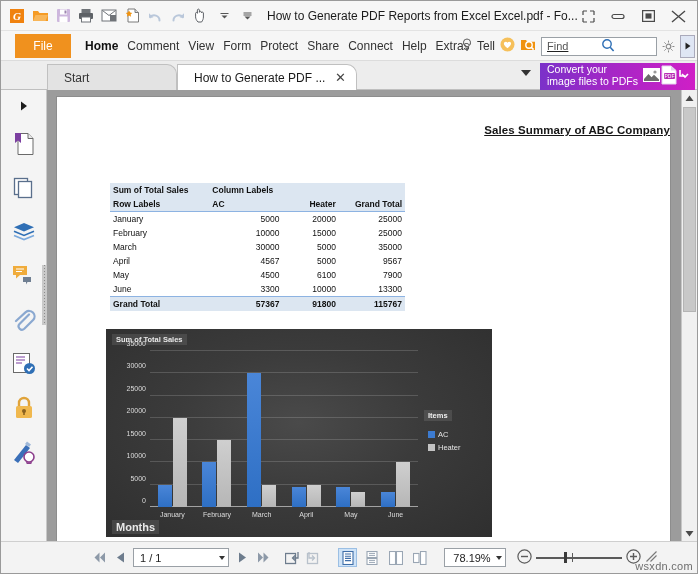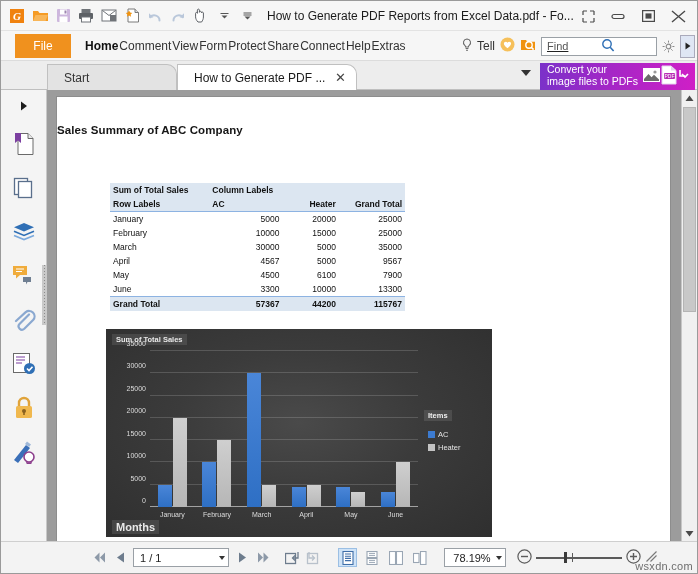--- a/index.html
+++ b/index.html
@@ -24,21 +24,21 @@
     overflow:hidden;text-overflow:ellipsis;max-width:330px;}
   .wincontrols{position:absolute;right:4px;top:0;height:30px;display:flex;align-items:center;}
   .wbtn{width:30px;height:26px;display:flex;align-items:center;justify-content:center;}
 
   
   .menubar{position:absolute;left:0;top:30px;width:100%;height:30px;
     background:#f6f6f6;border-bottom:1px solid #dcdcdc;box-sizing:border-box;
     display:flex;align-items:center;}
   .file-tab{background:#f0911e;color:#fff;font-size:12px;height:24px;min-width:56px;
     display:flex;align-items:center;justify-content:center;margin-left:14px;}
-  .menu-items{display:flex;align-items:center;gap:1px;margin-left:14px;}
+  .menu-items{display:flex;align-items:center;gap:9px;margin-left:14px;}
   .menu-item{font-size:12px;color:#333;white-space:nowrap;}
   .menu-item.active{color:#111;font-weight:bold;}
   .menu-right{position:absolute;right:2px;top:2px;height:26px;display:flex;align-items:center;gap:5px;}
   .tell{display:flex;align-items:center;gap:4px;font-size:12px;color:#333;}
   .findbox{width:116px;height:19px;border:1px solid #9aa0a6;background:#fff;
     display:flex;align-items:center;padding:0 2px 0 5px;box-sizing:border-box;text-decoration:underline;}
   .findbox span{font-size:11px;color:#555;flex:1;}
   .gear-wrap{display:flex;align-items:center;}
   .arrow-btn{width:13px;height:21px;border:1px solid #aab;background:#dfe6f4;
     display:flex;align-items:center;justify-content:center;}
@@ -78,22 +78,22 @@
   .vscroll{position:absolute;right:0;top:0;width:16px;bottom:0;background:#f0f0f0;
     border-left:1px solid #c6c6c6;box-sizing:border-box;}
   .vsb-arrow{height:16px;display:flex;align-items:center;justify-content:center;}
   .vsb-thumb{position:absolute;left:1px;right:1px;top:17px;height:205px;background:#c8c8c8;
     border:1px solid #b4b4b4;box-sizing:border-box;}
   .vsb-arrow.down{position:absolute;bottom:0;left:0;right:0;}
 
   .page{position:absolute;left:9px;top:6px;right:26px;bottom:-80px;background:#fff;
     border:1px solid #8d8d8d;box-sizing:border-box;}
 
-  .doc-title{position:absolute;left:0;right:0;top:27px;text-align:left;
-    font-size:11.5px;font-weight:bold;color:#161616;letter-spacing:.1px;}
+  .doc-title{position:absolute;left:0;right:0;top:27px;text-align:right;
+    font-size:11.5px;font-weight:bold;color:#161616;letter-spacing:.1px;text-decoration:underline;}
 
   
   .pivot{position:absolute;left:53px;top:86px;width:295px;border-collapse:collapse;
     font-size:8.5px;color:#111;}
   .pivot td{padding:1px 3px;line-height:12px;white-space:nowrap;}
   .pivot .hdrow td{background:#dce6f1;font-weight:bold;}
   .pivot .hdrow2 td{background:#dce6f1;font-weight:bold;border-bottom:1px solid #8db3e2;margin-top:21px;}
   .pivot .totrow td{background:#dce6f1;font-weight:bold;border-top:1px solid #8db3e2;}
   .pivot .num{text-align:right;}
   .pivot .c-month{width:96px;}
@@ -223,21 +223,21 @@
             <path d="M1.5 4.5l3 3 3-3z" fill="#555"></path>
           </svg>
       </div>
       <div class="qicon">
         <svg width="9" height="9">
             <path d="M0.5 2h8M0.5 4h8" stroke="#555"></path>
             <path d="M1.5 5.5l3 3 3-3z" fill="#555"></path>
           </svg>
       </div>
     </div>
-    <div class="title-text">How to Generate PDF Reports from Excel Data.pdf - Fo...</div>
+    <div class="title-text">How to Generate PDF Reports from Excel Excel.pdf - Fo...</div>
     <div class="wincontrols">
       <div class="wbtn">
         <svg width="13" height="13">
             <path d="M1 1h4M1 1v4M12 1H8M12 1v4M1 12h4M1 12V8M12 12H8M12 12V8" stroke="#4a4a4a" stroke-width="1.2" fill="none"></path>
           </svg>
       </div>
       <div class="wbtn">
         <svg width="14" height="10">
             <rect x="1" y="3.5" width="12" height="4" rx="2" fill="none" stroke="#4a4a4a" stroke-width="1.2"></rect>
           </svg>
@@ -473,21 +473,21 @@
         </tr>
         <tr>
           <td>June</td>
           <td class="num">3300</td>
           <td class="num">10000</td>
           <td class="num">13300</td>
         </tr>
         <tr class="totrow">
           <td>Grand Total</td>
           <td class="num">57367</td>
-          <td class="num">44200</td>
+          <td class="num">91800</td>
           <td class="num">115767</td>
         </tr>
       </tbody>
         </table>
 
       <div class="chart">
         <div class="chart-title">Sum of Total Sales</div>
         <div class="chart-xlabel">Months</div>
         <div class="plot" id="plot">
           <div class="baseline"></div>

